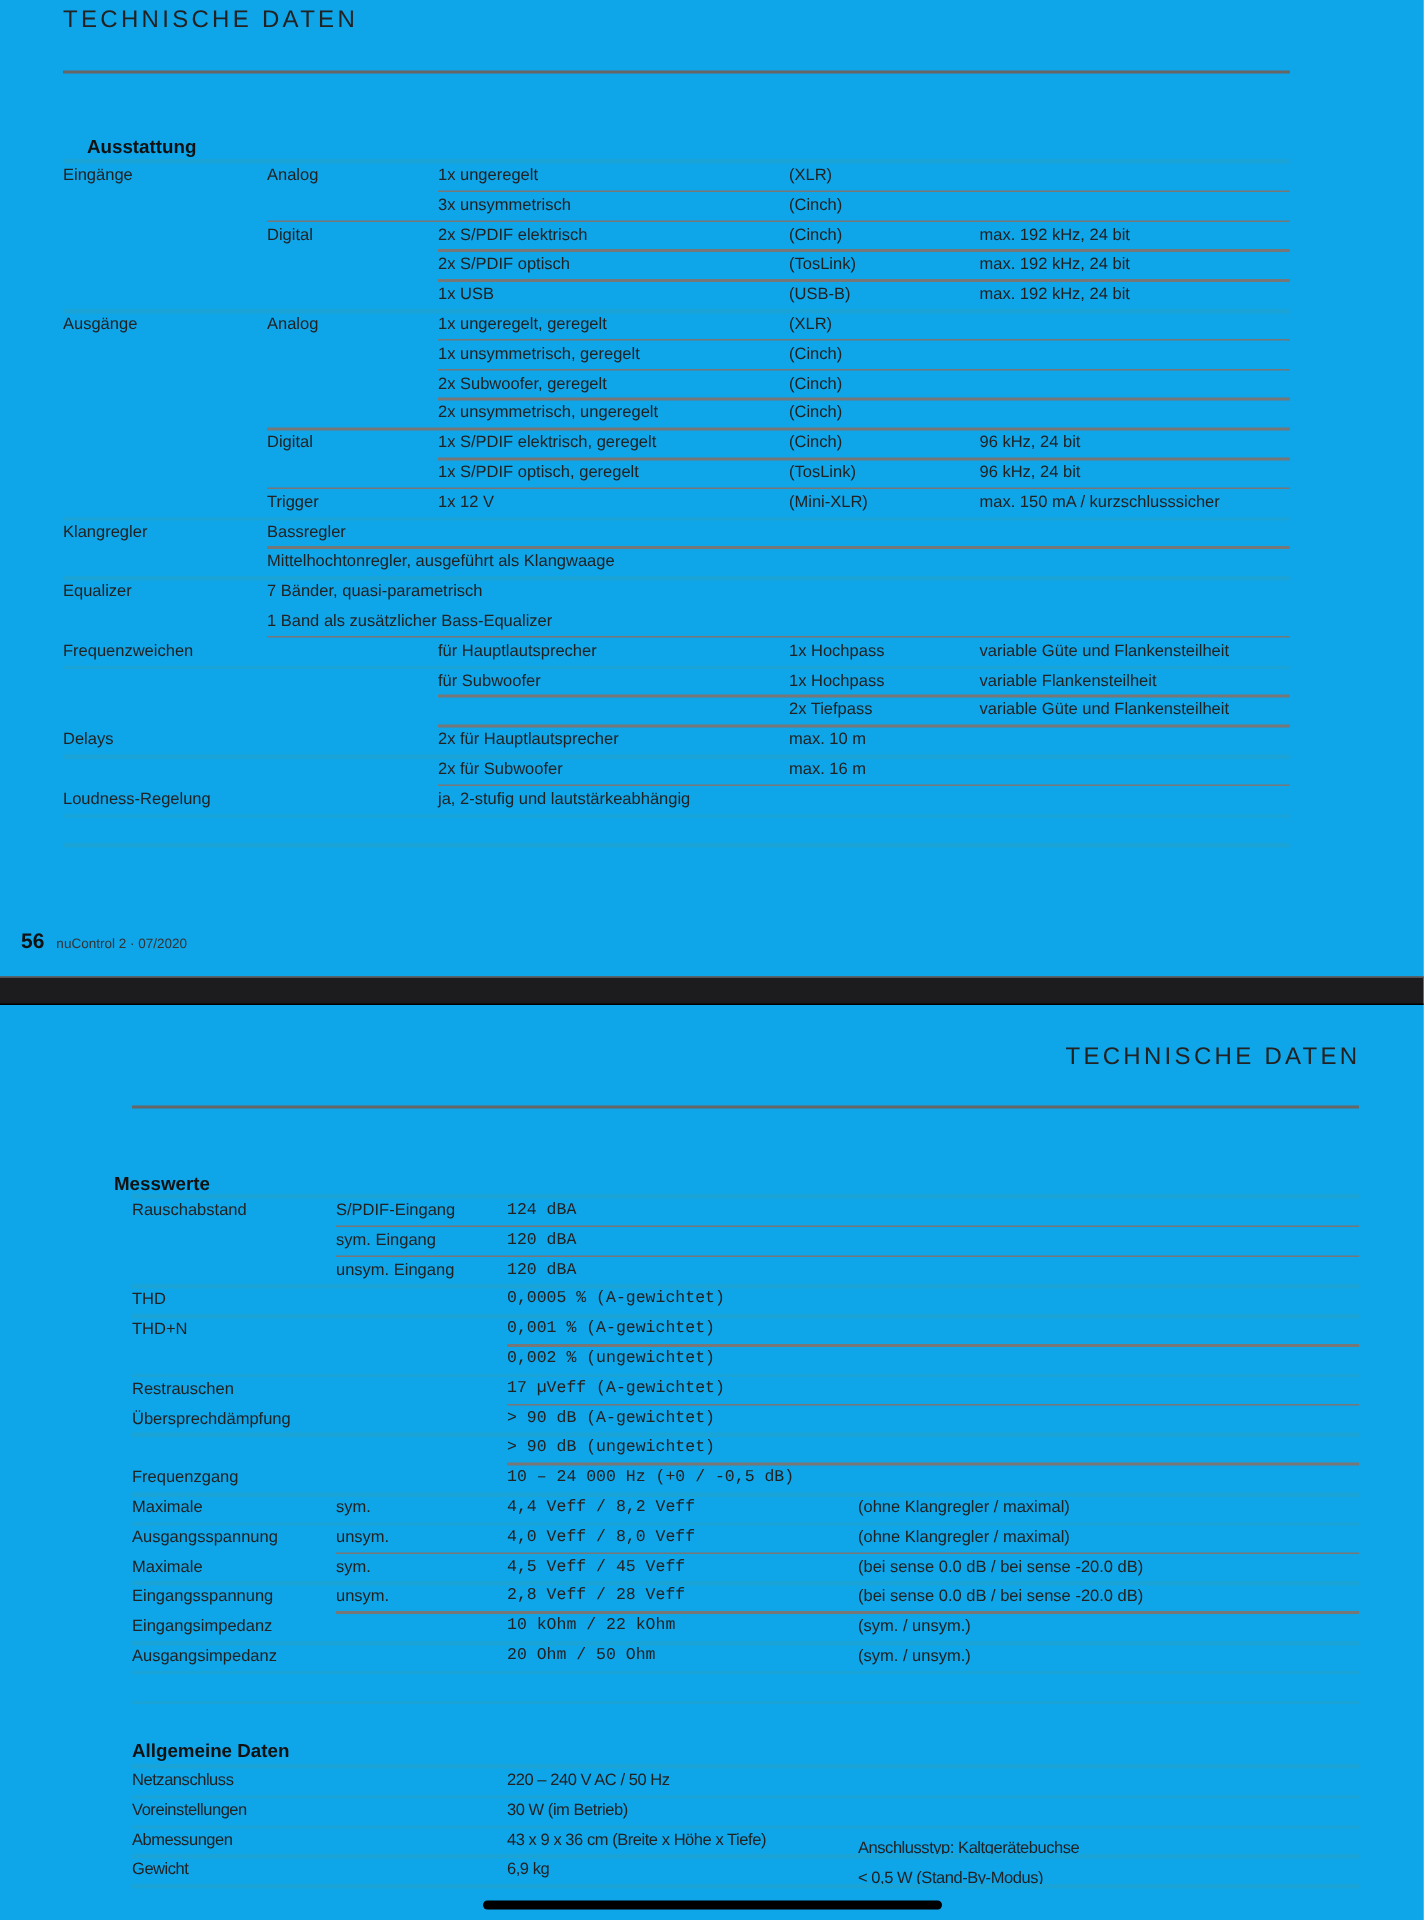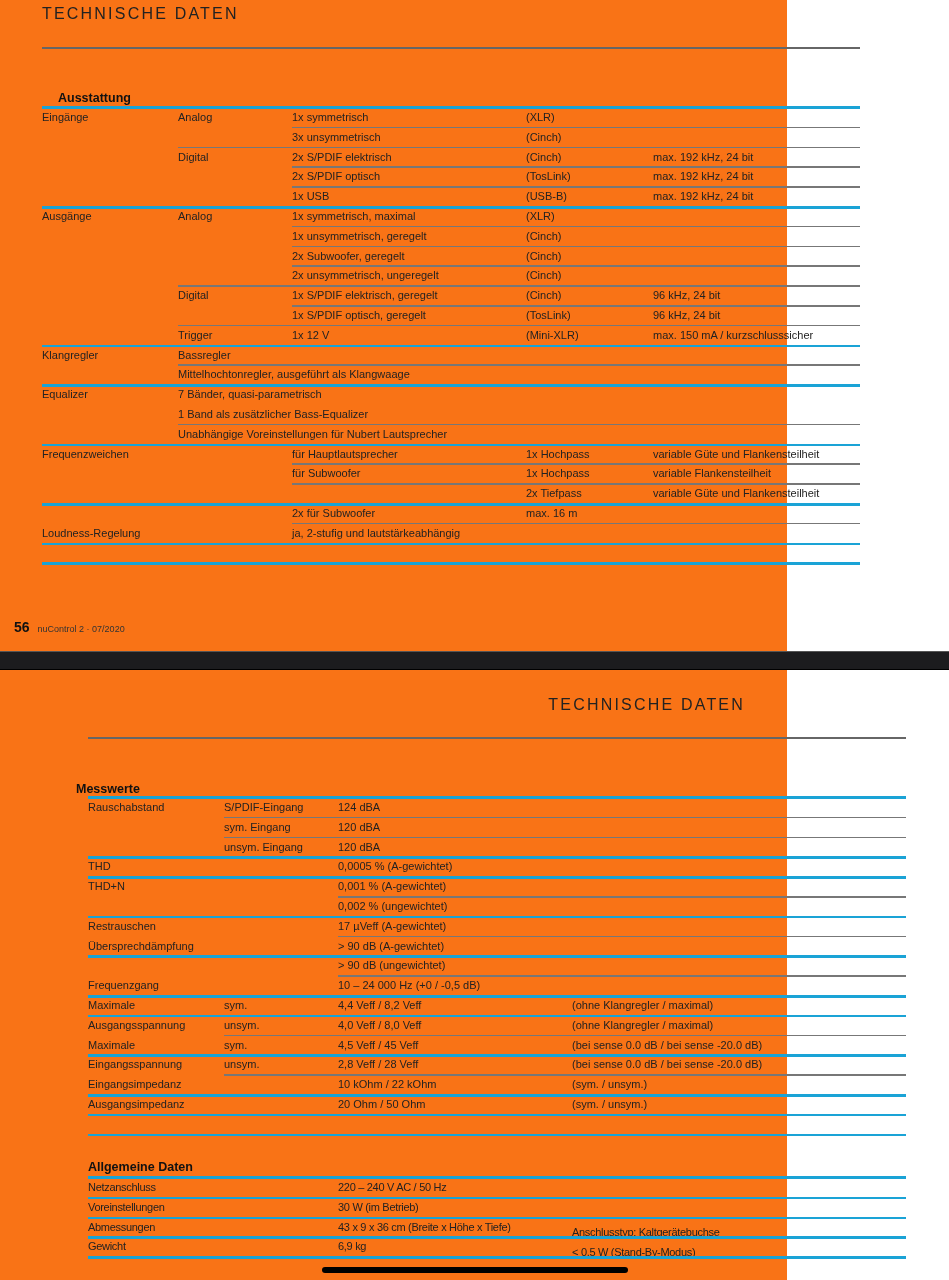--- a/index.html
+++ b/index.html
@@ -1,21 +1,21 @@
 <!DOCTYPE html>
 <html><head>
 <meta charset="utf-8">
 <style>
   html, body { margin: 0; padding: 0; }
   body {
     width: 949px; height: 1280px; overflow: hidden; background: #ffffff;
     font-family: "Liberation Sans", sans-serif; color: #222;
     position: relative;
   }
-  .page { position: absolute; left: 0; width: 787px; background: #f97316; }
+  .page { position: absolute; left: 0; width: 949px; background: #0ea5e9; }
   #page1 { top: 0; height: 651px; }
   #page2 { top: 670px; height: 610px; }
   .divider-bar { position: absolute; left: 0; top: 651px; width: 949px; height: 19px; background: #1c1c1e; border-top: 1px solid #555; border-bottom: 1px solid #000; box-sizing: border-box; }
 
   .page-title { position: absolute; font-size: 16px; letter-spacing: 2.2px; color: #222; }
   #page1 .page-title { left: 42px; top: 5px; }
   #page2 .page-title { right: 42px; top: 26px; }
   .title-rule { position: absolute; height: 1.5px; background: #666; }
   #page1 .title-rule { left: 42px; width: 818px; top: 47px; }
   #page2 .title-rule { left: 88px; width: 818px; top: 67px; }
@@ -33,21 +33,21 @@
   #tbl1 .c0 { left: 0; }
   #tbl1 .c1 { left: 136px; }
   #tbl1 .c2 { left: 250px; }
   #tbl1 .c3 { left: 484px; }
   #tbl1 .c4 { left: 611px; }
 
   
   #tbl2 { left: 88px; top: 128px; width: 818px; }
   #tbl2 .c0 { left: 0; }
   #tbl2 .c1 { left: 136px; }
-  #tbl2 .c2 { left: 250px; }
+  #tbl2 .c2 { left: 250px; font-family: Liberation Mono, monospace; }
   #tbl2 .c3 { left: 484px; }
 
   #tbl3 { left: 88px; top: 508px; width: 818px; font-family: "Liberation Sans", sans-serif; }
   #tbl3 .row { letter-spacing: -0.3px; }
   #tbl3 .c0 { left: 0; }
   #tbl3 .c2 { left: 250px; }
   #tbl3 .c3 { left: 484px; margin-top: 45px; }
 
   .footer { position: absolute; left: 14px; top: 619px; font-size: 9px; color: #333; }
   .footer .num { font-weight: bold; font-size: 14px; color: #111; margin-right: 8px; }
@@ -59,21 +59,21 @@
 
 <div class="page" id="page1">
   <div class="page-title">TECHNISCHE DATEN</div>
   <div class="title-rule"></div>
   <div class="section-head" style="left:58px;top:91px;">Ausstattung</div>
   <div class="tbl" id="tbl1">
       <div class="line blue" style="left: 0px; width: 818px; top: -2px;"></div>
       <div class="row">
         <div class="cell c0">Eingänge</div>
         <div class="cell c1">Analog</div>
-        <div class="cell c2">1x symmetrisch</div>
+        <div class="cell c2">1x ungeregelt</div>
         <div class="cell c3">(XLR)</div>
         <div class="cell c4"></div>
       </div>
       <div class="line gray" style="left: 250px; width: 568px; top: 18.8px;"></div>
       <div class="row">
         <div class="cell c0"></div>
         <div class="cell c1"></div>
         <div class="cell c2">3x unsymmetrisch</div>
         <div class="cell c3">(Cinch)</div>
         <div class="cell c4"></div>
@@ -99,21 +99,21 @@
         <div class="cell c0"></div>
         <div class="cell c1"></div>
         <div class="cell c2">1x USB</div>
         <div class="cell c3">(USB-B)</div>
         <div class="cell c4">max. 192 kHz, 24 bit</div>
       </div>
       <div class="line blue" style="left: 0px; width: 818px; top: 98px;"></div>
       <div class="row">
         <div class="cell c0">Ausgänge</div>
         <div class="cell c1">Analog</div>
-        <div class="cell c2">1x symmetrisch, maximal</div>
+        <div class="cell c2">1x ungeregelt, geregelt</div>
         <div class="cell c3">(XLR)</div>
         <div class="cell c4"></div>
       </div>
       <div class="line gray" style="left: 250px; width: 568px; top: 117.8px;"></div>
       <div class="row">
         <div class="cell c0"></div>
         <div class="cell c1"></div>
         <div class="cell c2">1x unsymmetrisch, geregelt</div>
         <div class="cell c3">(Cinch)</div>
         <div class="cell c4"></div>
@@ -183,27 +183,20 @@
         <div class="cell c4"></div>
       </div>
       <div class="row">
         <div class="cell c0"></div>
         <div class="cell c1">1 Band als zusätzlicher Bass-Equalizer</div>
         <div class="cell c2"></div>
         <div class="cell c3"></div>
         <div class="cell c4"></div>
       </div>
       <div class="line gray" style="left: 136px; width: 682px; top: 315.8px;"></div>
-      <div class="row">
-        <div class="cell c0"></div>
-        <div class="cell c1">Unabhängige Voreinstellungen für Nubert Lautsprecher</div>
-        <div class="cell c2"></div>
-        <div class="cell c3"></div>
-        <div class="cell c4"></div>
-      </div>
       <div class="line blue" style="left: 0px; width: 818px; top: 335.6px;"></div>
       <div class="row">
         <div class="cell c0">Frequenzweichen</div>
         <div class="cell c1"></div>
         <div class="cell c2">für Hauptlautsprecher</div>
         <div class="cell c3">1x Hochpass</div>
         <div class="cell c4">variable Güte und Flankensteilheit</div>
       </div>
       <div class="line gray" style="left: 250px; width: 568px; top: 355.4px;"></div>
       <div class="row">
@@ -215,20 +208,27 @@
       </div>
       <div class="line gray" style="left: 250px; width: 568px; top: 375.2px;"></div>
       <div class="row">
         <div class="cell c0"></div>
         <div class="cell c1"></div>
         <div class="cell c2"></div>
         <div class="cell c3">2x Tiefpass</div>
         <div class="cell c4">variable Güte und Flankensteilheit</div>
       </div>
       <div class="line blue" style="left: 0px; width: 818px; top: 395px;"></div>
+      <div class="row">
+        <div class="cell c0">Delays</div>
+        <div class="cell c1"></div>
+        <div class="cell c2">2x für Hauptlautsprecher</div>
+        <div class="cell c3">max. 10 m</div>
+        <div class="cell c4"></div>
+      </div>
       <div class="line gray" style="left: 250px; width: 568px; top: 414.8px;"></div>
       <div class="row">
         <div class="cell c0"></div>
         <div class="cell c1"></div>
         <div class="cell c2">2x für Subwoofer</div>
         <div class="cell c3">max. 16 m</div>
         <div class="cell c4"></div>
       </div>
       <div class="line blue" style="left: 0px; width: 818px; top: 434.6px;"></div>
       <div class="row">

